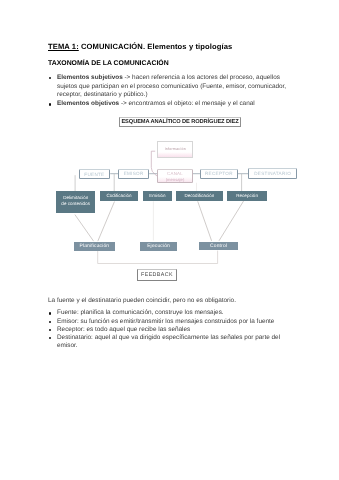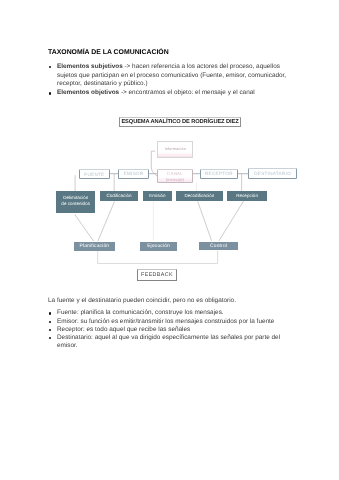--- a/index.html
+++ b/index.html
@@ -57,20 +57,21 @@
   .s-ejec{left:140.2px;top:242.2px;width:36.8px;height:8.4px;}
   .s-ctrl{left:199.4px;top:241.9px;width:38.4px;height:8.4px;}
   .feedback{left:136.8px;top:269.1px;width:40.3px;height:12.1px;border:0.85px solid #848484;
             border-top-color:#c4c4c4;background:#fff;font-size:5.3px;color:#444;letter-spacing:0.4px;}
 </style>
 </head>
 <body>
 
 <div class="page">
   <div class="doc">
+    <div class="h1"><span class="u">TEMA 1:</span><span> COMUNICACIÓN. Elementos y tipologías</span></div>
     <div class="h2">TAXONOMÍA DE LA COMUNICACIÓN</div>
     <ul class="list-top">
       <li><span class="bold">Elementos subjetivos</span><span> -&gt; hacen referencia a los actores del proceso, aquellos sujetos que participan en el proceso comunicativo (Fuente, emisor, comunicador, receptor, destinatario y público.)</span></li>
       <li><span class="bold">Elementos objetivos</span><span> -&gt; encontramos el objeto: el mensaje y el canal</span></li>
     </ul>
   </div>
 
   <div class="diagram">
     <svg class="dg-svg" viewBox="0 0 339 480">
       <g stroke="#8a9aa3" stroke-width="0.7" fill="none">

